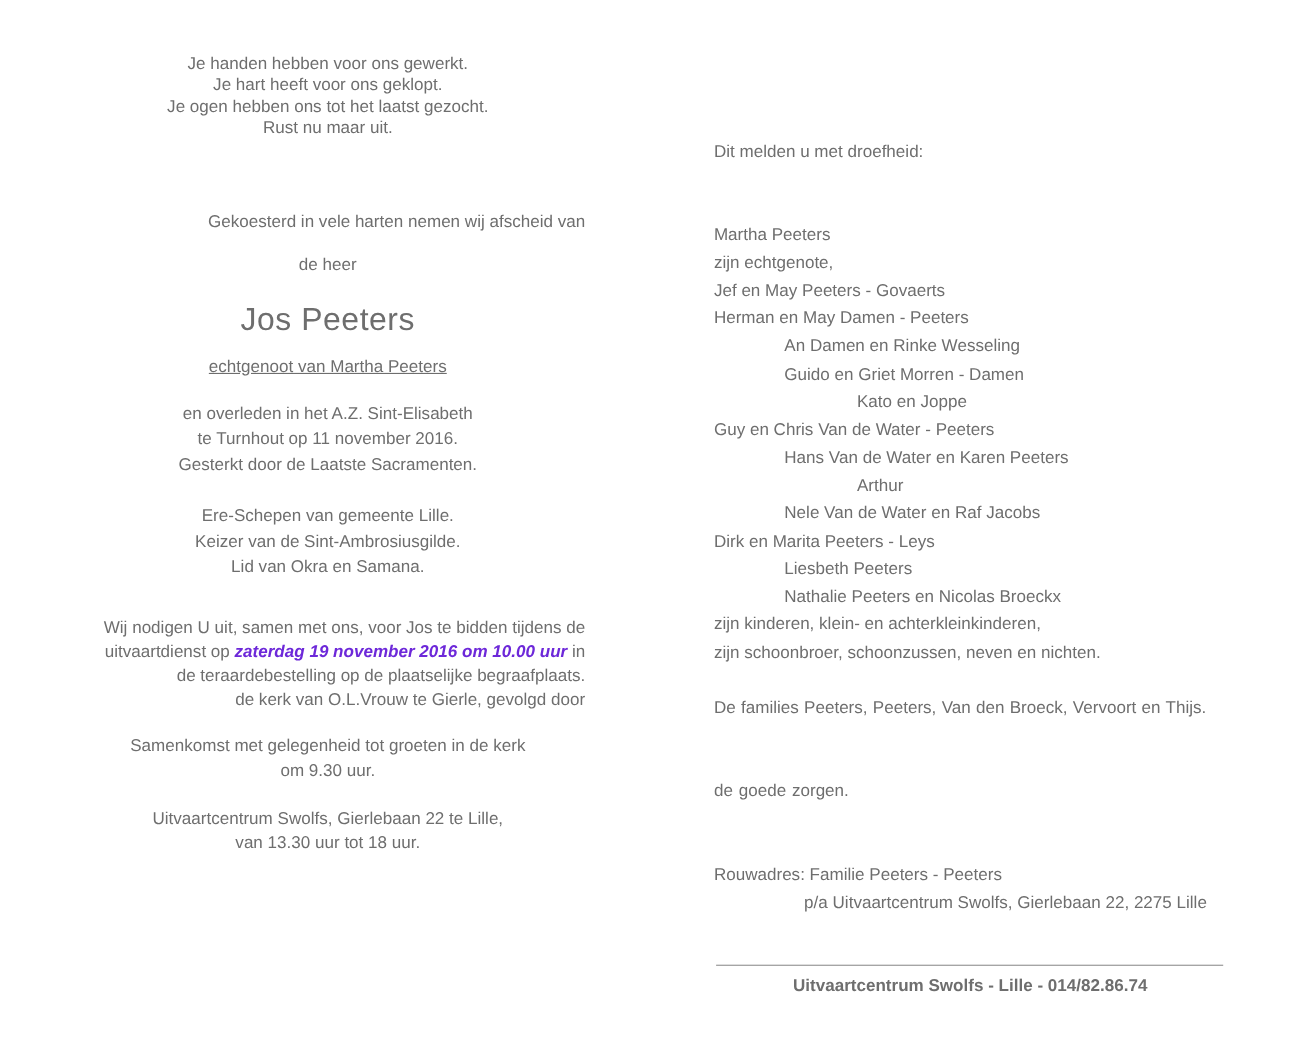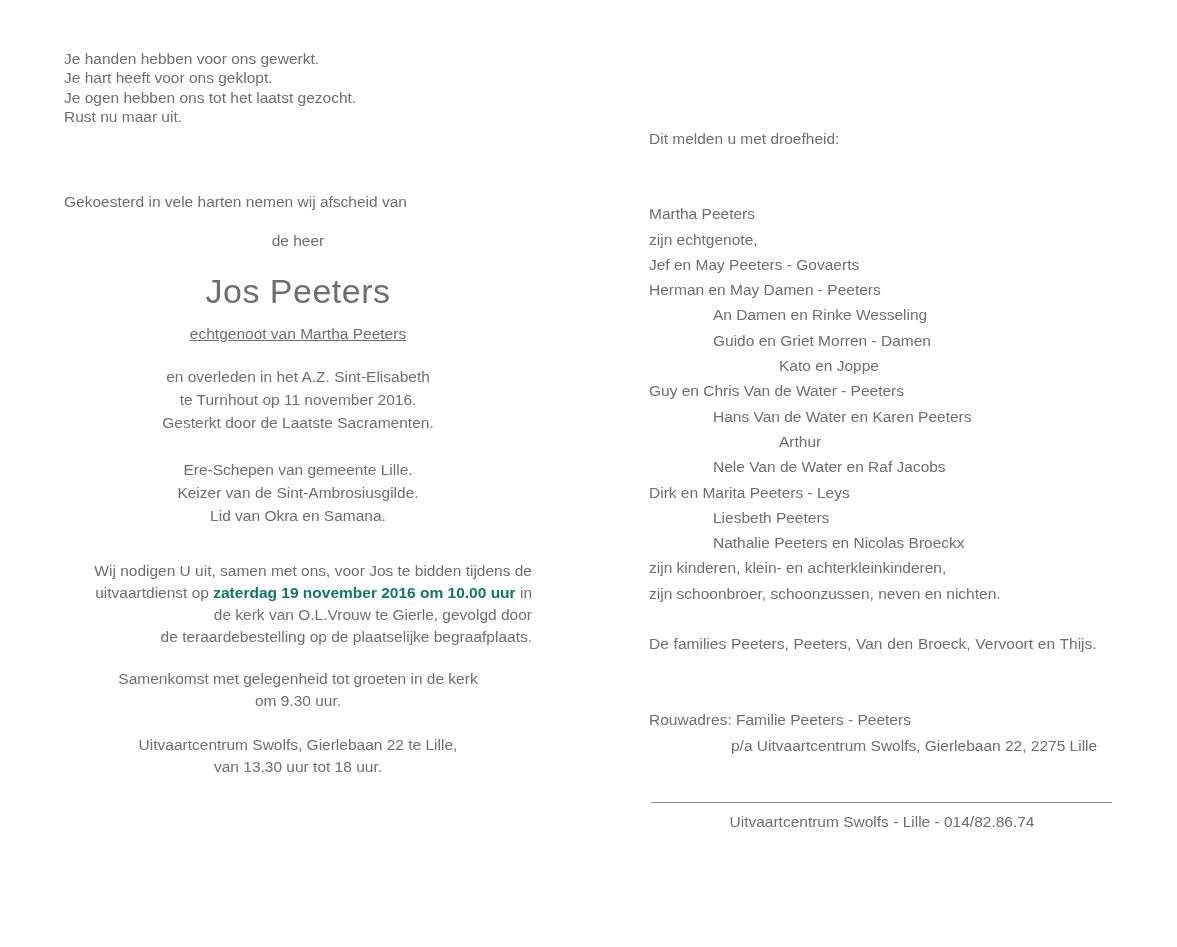--- a/index.html
+++ b/index.html
@@ -17,35 +17,35 @@
     font-size: 15.5px;
     color: #6e6e6e;
   }
   
   .left-col {
     position: absolute;
     left: 64px;
     top: 49px;
     width: 468px;
   }
-  .poem { text-align: left; line-height: 19.4px; }
-  .intro { margin-top: 63px; line-height: 23px; text-align: left; }
+  .poem { text-align: center; line-height: 19.4px; }
+  .intro { margin-top: 63px; line-height: 23px; text-align: right; }
   .salutation { margin-top: 16px; line-height: 23px; text-align: center; }
   .deceased-name {
     margin-top: 22px;
-    font-size: 34px;
+    font-size: 29px;
     line-height: 34px;
     text-align: center;
     letter-spacing: 0.5px;
   }
   .spouse { margin-top: 14px; line-height: 23px; text-align: center; text-decoration: underline; }
   .life { margin-top: 20px; line-height: 23.3px; text-align: center; }
   .honors { margin-top: 23px; line-height: 23.3px; text-align: center; }
   .invitation { margin-top: 33px; line-height: 21.7px; text-align: right; }
-  .invitation b { font-weight: bold; color: #0f766e; }
+  .invitation b { font-weight: bold; color: #6d28d9; font-style: italic; }
   .gathering { margin-top: 21px; line-height: 22px; text-align: center; }
   .visitation { margin-top: 22px; line-height: 21.5px; text-align: center; }
 
   
   .right-col {
     position: absolute;
     left: 649px;
     top: 126px;
     width: 466px;
     line-height: 25.3px;
@@ -59,21 +59,21 @@
   .thanks { margin-top: 51px; word-spacing: 1px; }
   .mourning { margin-top: 50px; }
   .mourning .pa-line { padding-left: 82px; }
   .divider {
     margin-top: 44px;
     margin-left: 2px;
     width: 461px;
     height: 0;
     border-top: 1px solid #8f8f8f;
   }
-  .footer-line { margin-top: 6px; text-align: center; }
+  .footer-line { margin-top: 6px; text-align: center; font-weight: bold; }
 </style>
 </head>
 <body>
 
 <div class="page">
 
   <div class="left-col">
 
     <div class="poem">
       <div>Je handen hebben voor ons gewerkt.</div>
@@ -98,22 +98,22 @@
 
     <div class="honors">
       <div>Ere-Schepen van gemeente Lille.</div>
       <div>Keizer van de Sint-Ambrosiusgilde.</div>
       <div>Lid van Okra en Samana.</div>
     </div>
 
     <div class="invitation">
       <div>Wij nodigen U uit, samen met ons, voor Jos te bidden tijdens de</div>
       <div><span>uitvaartdienst op </span><b>zaterdag 19 november 2016 om 10.00 uur</b><span> in</span></div>
+      <div>de teraardebestelling op de plaatselijke begraafplaats.</div>
       <div>de kerk van O.L.Vrouw te Gierle, gevolgd door</div>
-      <div>de teraardebestelling op de plaatselijke begraafplaats.</div>
     </div>
 
     <div class="gathering">
       <div>Samenkomst met gelegenheid tot groeten in de kerk</div>
       <div>om 9.30 uur.</div>
     </div>
 
     <div class="visitation">
       <div>Uitvaartcentrum Swolfs, Gierlebaan 22 te Lille,</div>
       <div>van 13.30 uur tot 18 uur.</div>
@@ -142,20 +142,21 @@
       <div class="ind1">Liesbeth Peeters</div>
       <div class="ind1">Nathalie Peeters en Nicolas Broeckx</div>
     </div>
 
     <div class="align-right">zijn kinderen, klein- en achterkleinkinderen,</div>
     <div>zijn schoonbroer, schoonzussen, neven en nichten.</div>
 
     <div class="families-line">De families Peeters, Peeters, Van den Broeck, Vervoort en Thijs.</div>
 
     <div class="thanks">
+      <div>de goede zorgen.</div>
     </div>
 
     <div class="mourning">
       <div>Rouwadres: Familie Peeters - Peeters</div>
       <div class="pa-line">p/a Uitvaartcentrum Swolfs, Gierlebaan 22, 2275 Lille</div>
     </div>
 
     <div class="divider"></div>
 
     <div class="footer-line">Uitvaartcentrum Swolfs - Lille - 014/82.86.74</div>

